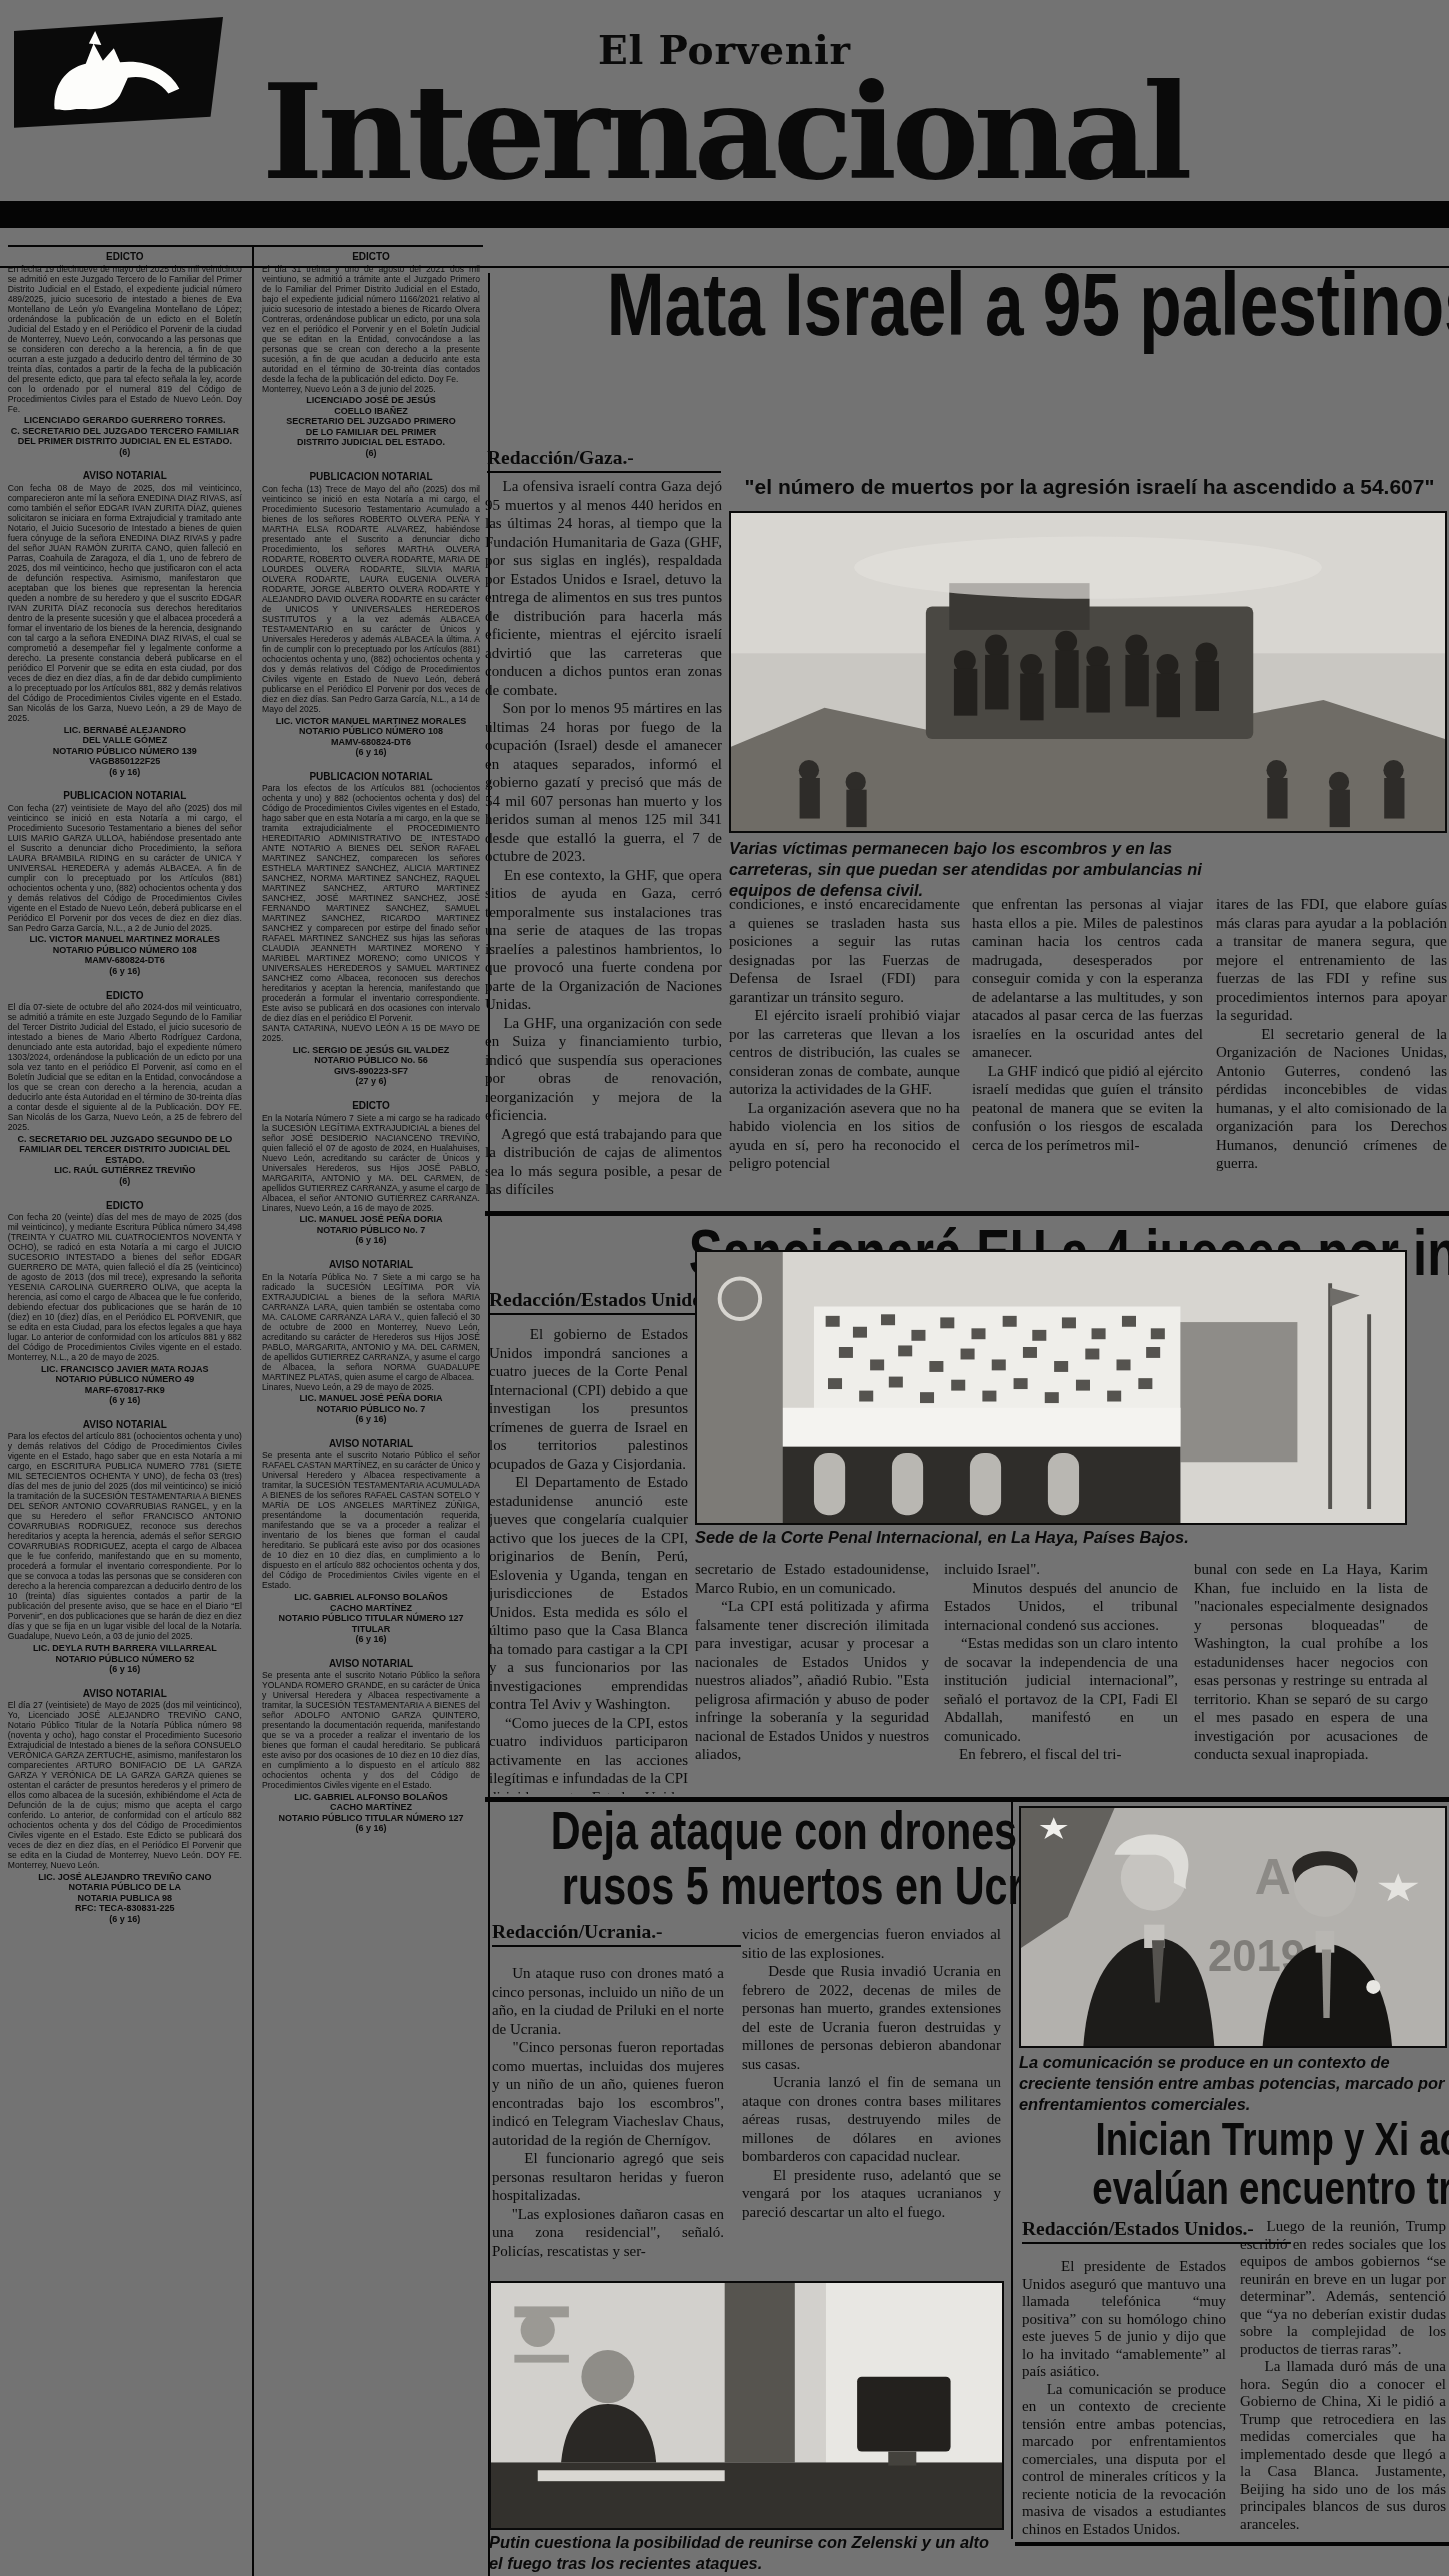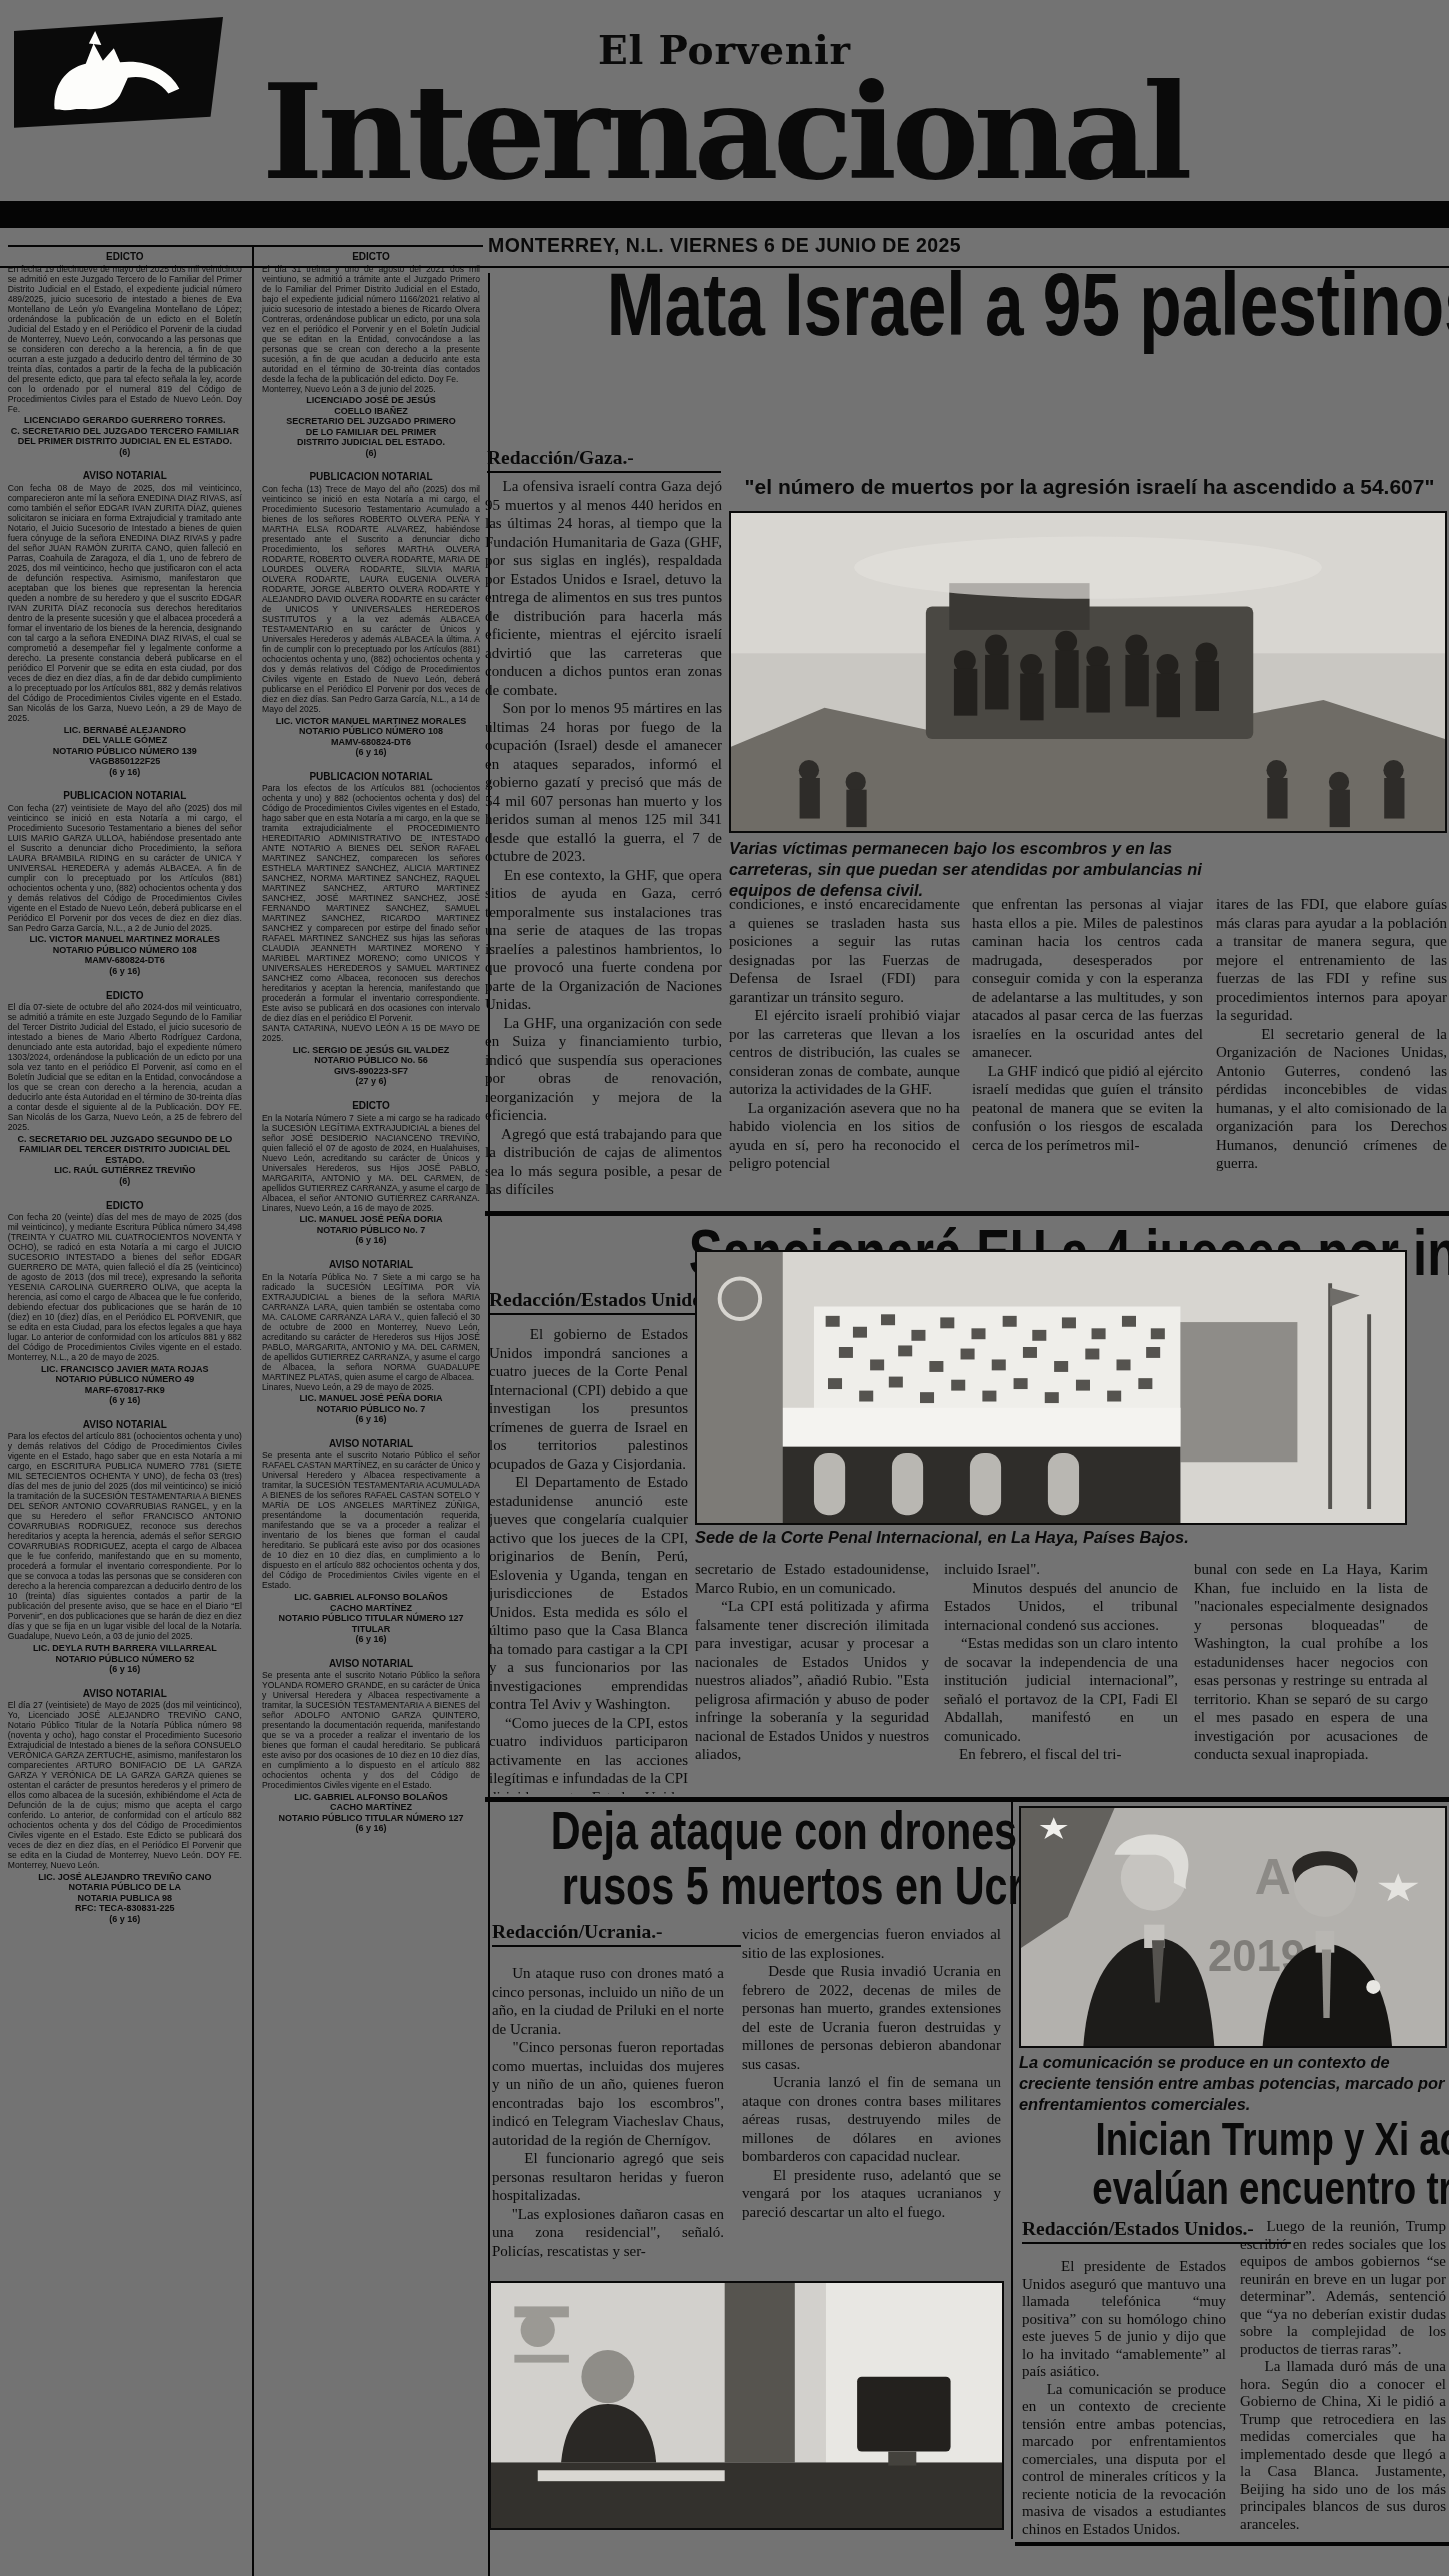--- a/index.html
+++ b/index.html
@@ -36,21 +36,20 @@
   <div class="abs" style="left:14px;top:17px;width:209px;height:111px;">
     <svg viewBox="0 0 268 142">
       <polygon points="0,18 268,0 252,128 0,142" fill="#0a0a0a"></polygon>
       <path fill="#fdfdfb" d="M52,118 C50,88 66,66 92,60 L102,34 L114,56 L128,40 L136,58 C170,54 200,68 212,92 L198,98 C186,82 166,74 146,78 L138,96 C132,112 114,120 92,118 L80,118 C70,120 60,120 52,118 Z"></path>
       <polygon fill="#fdfdfb" points="96,34 104,18 112,36"></polygon>
     </svg>
   </div>
   <div class="abs paper" style="left:0;top:26.5px;width:1449px;">El Porvenir</div>
   <div class="abs section" style="left:0;top:67px;width:1449px;">Internacional</div>
   <div class="abs rule" style="left:0;top:201px;width:1449px;height:26.5px;"></div>
-  <div class="abs dateline" style="left:0;top:234px;width:1449px;">MONTERREY, N.L. VIERNES 6 DE JUNIO DE 2025</div>
   <div class="abs rule" style="left:0;top:266px;width:1449px;height:1.6px;"></div>
 
   <div class="abs rule" style="left:7.8px;top:245px;width:475px;height:1.6px;"></div>
   <div class="abs rule" style="left:252px;top:246px;width:1.6px;height:2330px;"></div>
   <div class="abs rule" style="left:488px;top:273px;width:1.6px;height:2303px;"></div>
 
   <div class="abs legalcol" style="left:7.8px;top:251px;width:234px;height:2322px;">
     <div class="notice">
         <div class="h">EDICTO</div>
         <div class="b">En fecha 19 diecinueve de mayo del 2025 dos mil veinticinco se admitió en este Juzgado Tercero de lo Familiar del Primer Distrito Judicial en el Estado, el expediente judicial número 489/2025, juicio sucesorio de intestado a bienes de Eva Montellano de León y/o Evangelina Montellano de López; ordenándose la publicación de un edicto en el Boletín Judicial del Estado y en el Periódico el Porvenir de la ciudad de Monterrey, Nuevo León, convocando a las personas que se consideren con derecho a la herencia, a fin de que ocurran a este juzgado a deducirlo dentro del término de 30 treinta días, contados a partir de la fecha de la publicación del presente edicto, que para tal efecto señala la ley, acorde con lo ordenado por el numeral 819 del Código de Procedimientos Civiles para el Estado de Nuevo León. Doy Fe.</div>
@@ -332,20 +331,21 @@
       <circle cx="150" cy="120" r="34" fill="#8f8d88"></circle>
       <path d="M90,230 C95,175 120,155 150,155 C182,155 208,178 212,230 Z" fill="#2a2825"></path>
       <rect x="60" y="240" width="240" height="14" fill="#d9d7d2"></rect>
       <g fill="#9b9994">
           <circle cx="60" cy="60" r="22"></circle>
           <rect x="30" y="30" width="70" height="14"></rect>
           <rect x="30" y="92" width="70" height="10"></rect>
         </g>
     </svg>
   </div>
+  <div class="abs caption" style="left:489px;top:2532px;width:511px;">Putin cuestiona la posibilidad de reunirse con Zelenski y un alto el fuego tras los recientes ataques.</div>
 
   <div class="abs photo" style="left:1019px;top:1806px;width:424px;height:238px;">
     <svg viewBox="0 0 544 306" preserveAspectRatio="none">
       <rect width="544" height="306" fill="#b3b1ad"></rect>
       <polygon points="0,0 120,0 60,140 0,180" fill="#63615d"></polygon>
       <polygon points="30,40 42,12 54,40 24,22 60,22" fill="#f0efec"></polygon>
       <polygon points="470,120 484,84 498,120 458,96 510,96" fill="#e4e3df"></polygon>
       <text x="300" y="110" font-family="Liberation Sans, sans-serif" font-size="64" fill="#8c8a86" font-weight="bold">A</text>
       <text x="240" y="210" font-family="Liberation Sans, sans-serif" font-size="56" fill="#7f7d79" font-weight="bold">2019</text>
       <circle cx="170" cy="90" r="42" fill="#c6c4c0"></circle>

